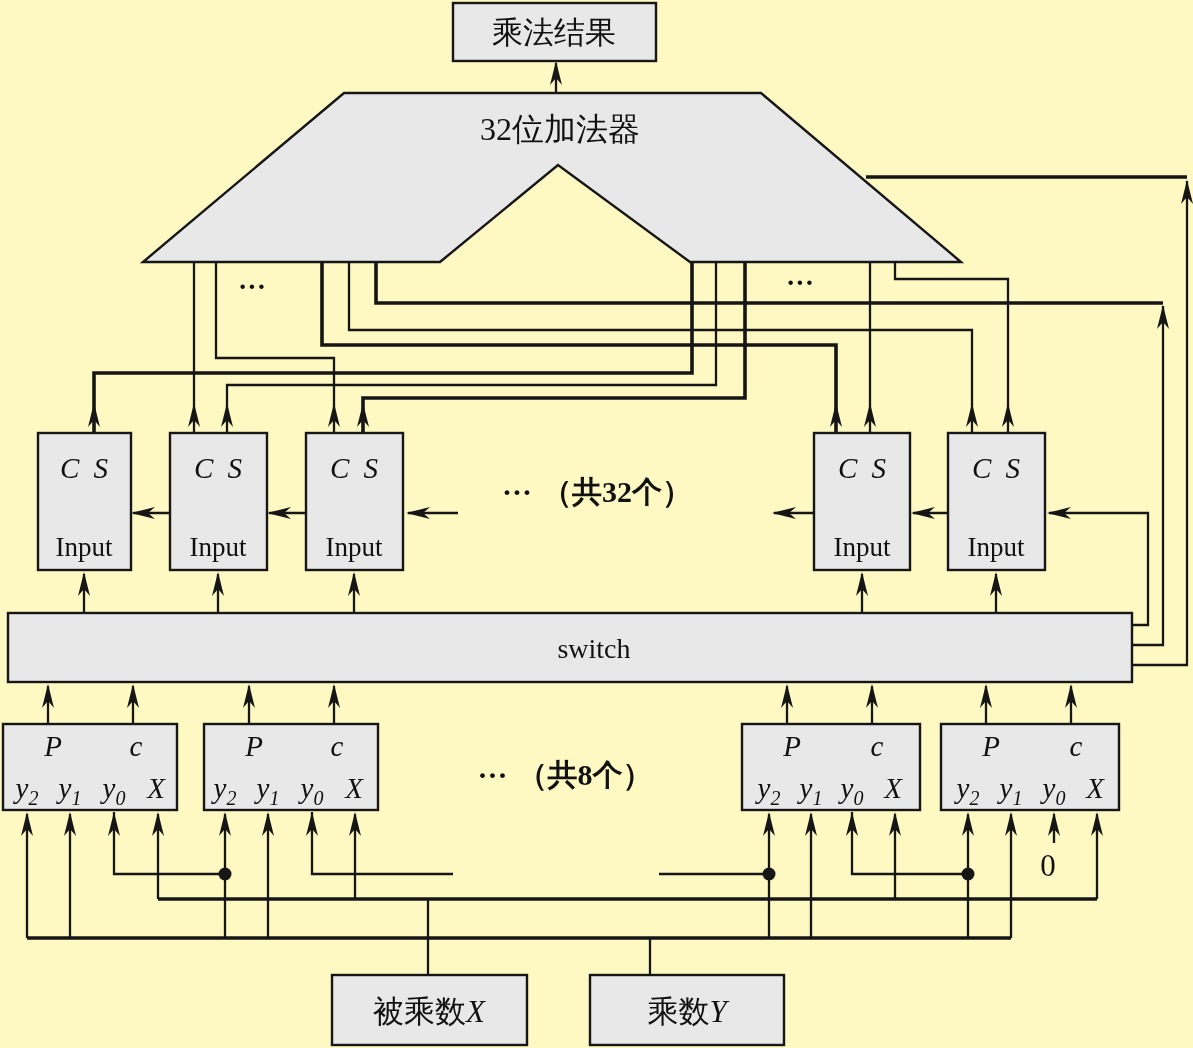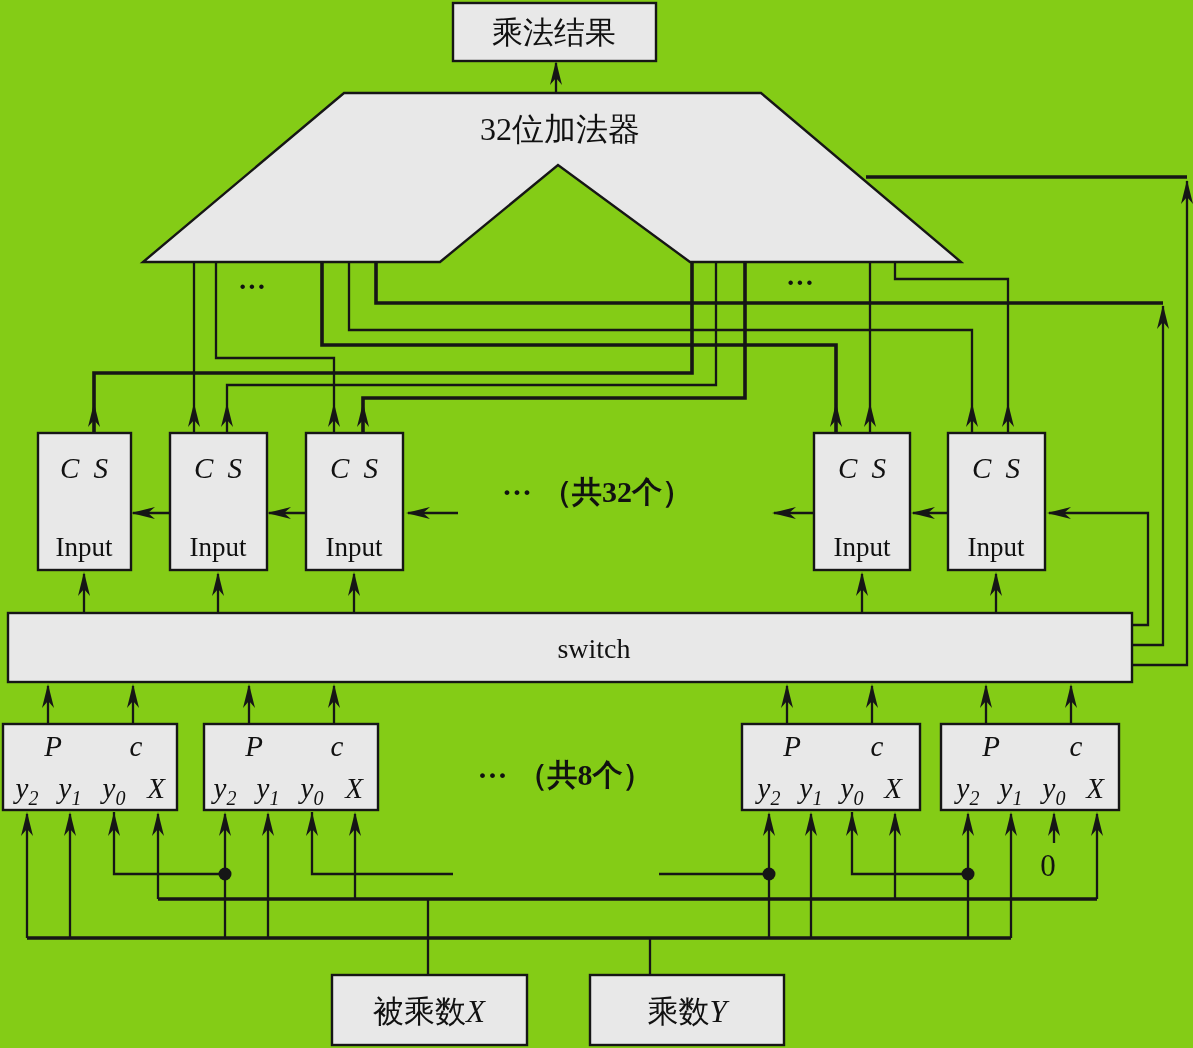--- a/index.html
+++ b/index.html
@@ -1,16 +1,16 @@
 <!DOCTYPE html>
 <html><head>
 <meta charset="utf-8">
 <style>
   html,body { margin:0; padding:0; background:#ffffff; }
-  .stage { width:1193px; height:1048px; position:relative; background:#84cc16; }
+  .stage { width:1193px; height:1048px; position:relative; background:#fef9c3; }
   svg text { font-family:"Liberation Serif","DejaVu Serif",serif; fill:#111; }
   .it { font-style:italic; }
   .bold { font-weight:bold; }
   .box { fill:#e8e8e8; stroke:#161616; stroke-width:2.4; }
   .w2 { fill:none; stroke:#161616; stroke-width:2.3; }
   .w3 { fill:none; stroke:#161616; stroke-width:3.6; }
   .ah { fill:#161616; stroke:none; }
   .dot { fill:#161616; stroke:none; }
 </style>
 </head>

